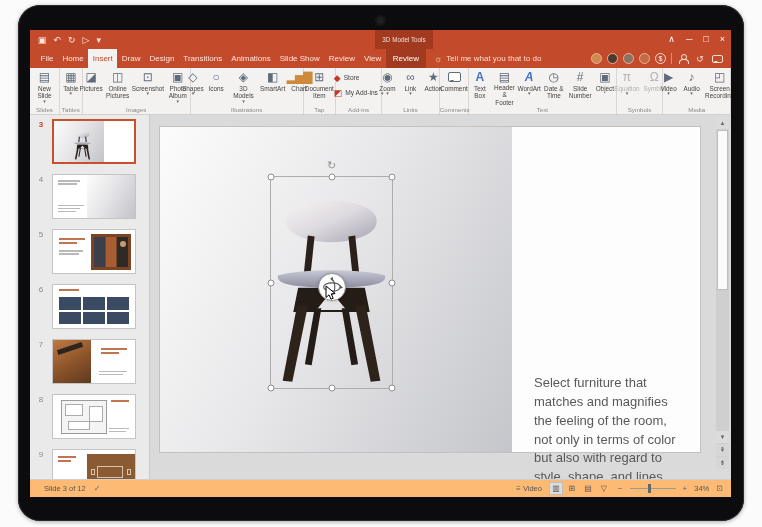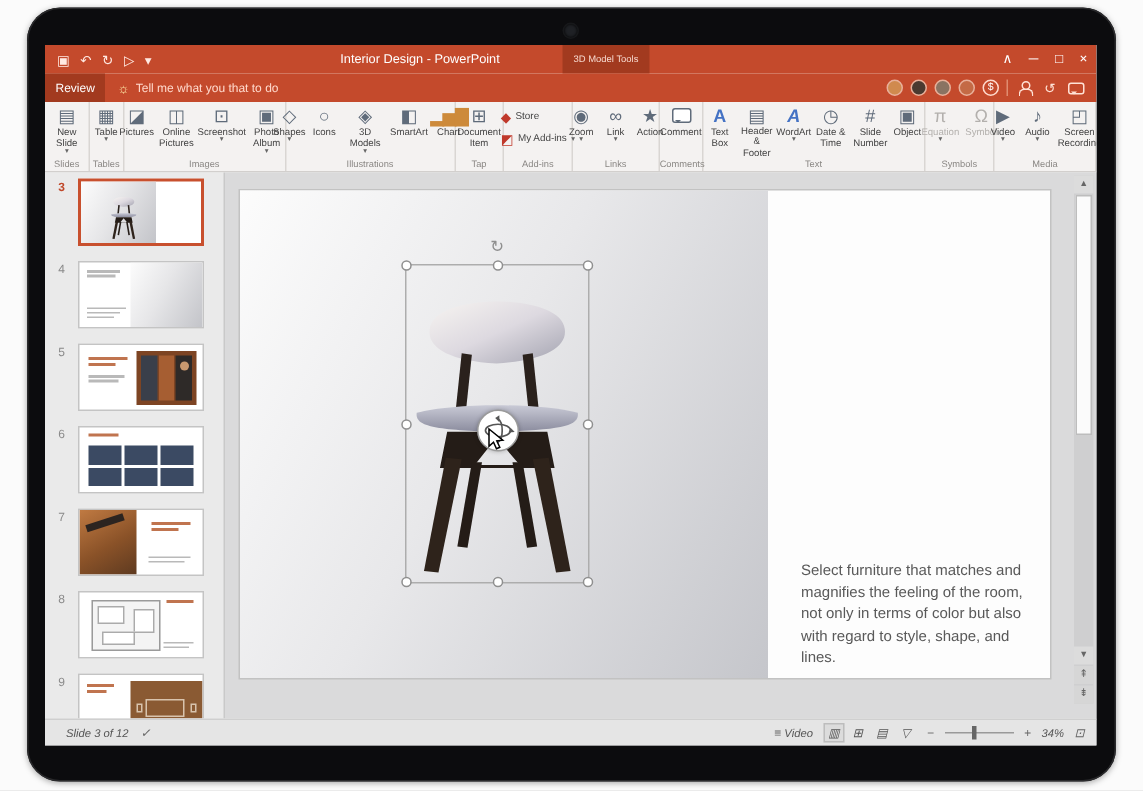--- a/index.html
+++ b/index.html
@@ -121,41 +121,41 @@
   .brownbox i:nth-child(2) { left:4px; top:15px; width:4px; height:6px; }
   .brownbox i:nth-child(3) { right:4px; top:15px; width:4px; height:6px; }
 
   .slidearea { position:absolute; left:120px; top:85px; width:581px; height:364px; background:#dadadb; }
   .slide { position:absolute; left:10px; top:12px; width:540px; height:325px; background:#fdfdfd;
            box-shadow:0 0 0 1px #c2c2c2; }
   .slide-img { position:absolute; left:0; top:0; width:352px; height:325px;
                background:linear-gradient(118deg,#fcfcfc 0%,#e8e8ea 45%,#c5c6cb 100%); }
   .slide-title { position:absolute; left:370px; top:32px; width:160px; font-size:9px; letter-spacing:.4px;
                  color:#b2694e; }
-  .slide-body { position:absolute; left:374px; top:247px; width:154px; font-size:10px; line-height:1.45; color:#595959; }
+  .slide-body { position:absolute; left:374px; top:247px; width:154px; font-size:13px; line-height:1.45; color:#595959; }
 
   .selbox { position:absolute; left:110px; top:49px; width:123px; height:213px; border:1px solid #adadad; }
   .handle { position:absolute; width:7px; height:7px; border-radius:50%; background:#fff; border:1px solid #8f8f8f;
             transform:translate(-50%,-50%); }
   .rotate-handle { position:absolute; left:50%; top:-17px; transform:translateX(-50%); font-size:11px; color:#8f8f8f; line-height:11px; }
   .chair { position:absolute; left:1px; top:2px; width:119px; height:207px; }
   .rot3d { position:absolute; left:50%; top:52%; width:28px; height:28px; margin:-14px 0 0 -14px; border-radius:50%;
            background:#fff; border:1px solid #9a9a9a; box-shadow:0 0 3px rgba(0,0,0,.25); }
   .cursor { position:absolute; left:50%; top:52%; margin:-2px 0 0 -7px; }
 
   .vscroll { position:absolute; right:2px; top:2px; width:13px; height:352px; background:#cfcfd0; }
   .vs-btn { position:absolute; left:0; width:13px; height:12px; text-align:center; font-size:6px; color:#666; line-height:12px; background:#dcdcdc; }
   .vs-up { top:0; } .vs-down { bottom:26px; }
   .vs-prev { bottom:13px; background:#d6d6d6; font-size:7px; }
   .vs-next { bottom:0; background:#d6d6d6; font-size:7px; }
   .vs-thumb { position:absolute; left:1px; top:13px; width:11px; height:160px; background:#fbfbfb; border:1px solid #bdbdbd; }
 
   
-  .statusbar { position:absolute; left:0; top:449px; width:701px; height:18px; background:#e5e5e5;
-               border-top:1px solid #cfcfcf; display:flex; align-items:center; font-size:7.5px; color:#555;font-style:italic; }
+  .statusbar { position:absolute; left:0; top:449px; width:701px; height:18px; background:#fdba74;
+               border-top:1px solid #cfcfcf; display:flex; align-items:center; font-size:7.5px; color:#555; }
   .status-left { display:flex; align-items:center; gap:8px; padding-left:14px; }
   .status-right { margin-left:auto; display:flex; align-items:center; gap:7px; padding-right:8px; }
   .sicon { font-size:8px; color:#666; }
   .viewbtns { display:flex; gap:2px; }
   .viewbtn { width:14px; height:13px; text-align:center; line-height:13px; font-size:8px; color:#555; }
   .viewbtn.active { background:#dcdcdc; border:1px solid #bdbdbd; line-height:11px; }
   .zoomslider { position:relative; width:46px; height:13px; }
   .zoomslider .track { position:absolute; left:0; right:0; top:6px; height:1px; background:#9a9a9a; }
   .zoomslider .zthumb { position:absolute; left:40%; top:2px; width:3px; height:9px; background:#666; }
 </style>
@@ -192,31 +192,42 @@
   <div class="screen" data-name="screen">
 
     <div class="titlebar" data-name="title-bar">
       <div class="qat" id="qat" data-name="quick-access-toolbar">
           <span data-name="save-icon">▣</span>
           <span data-name="undo-icon">↶</span>
           <span data-name="redo-icon">↻</span>
           <span data-name="start-from-beginning-icon">▷</span>
           <span data-name="customize-quick-access-icon">▾</span>
         </div>
-      <div class="win-title" data-name="window-title">Interior Design - PowerPoint</div>
       <div class="ctx-header" data-name="contextual-tab-group-label">3D Model Tools</div>
       <div class="win-controls" id="winControls" data-name="window-controls">
           <span data-name="ribbon-display-options-button">∧</span>
           <span data-name="minimize-button">─</span>
           <span data-name="maximize-button">□</span>
           <span data-name="close-button">×</span>
         </div>
     </div>
 
     <div class="tabrow" data-name="ribbon-tab-row">
+      <div class="tabs" id="tabs" data-name="ribbon-tabs">
+          <span class="tab" data-name="tab-file">File</span>
+          <span class="tab" data-name="tab-home">Home</span>
+          <span class="tab active" data-name="tab-insert">Insert</span>
+          <span class="tab" data-name="tab-draw">Draw</span>
+          <span class="tab" data-name="tab-design">Design</span>
+          <span class="tab" data-name="tab-transitions">Transitions</span>
+          <span class="tab" data-name="tab-animations">Animations</span>
+          <span class="tab" data-name="tab-slide-show">Slide Show</span>
+          <span class="tab" data-name="tab-review">Review</span>
+          <span class="tab" data-name="tab-view">View</span>
+        </div>
       <div class="tab ctx" data-name="tab-format">Review</div>
       <div class="tellme" data-name="tell-me-box">
         <span class="bulb" data-name="lightbulb-icon">☼</span>
         <span data-name="tell-me-label">Tell me what you that to do</span>
       </div>
       <div class="presence" id="presence" data-name="presence-area">
           <span class="avatar" data-name="collaborator-1-avatar" style="background: rgb(208, 138, 78);"></span>
           <span class="avatar" data-name="collaborator-2-avatar" style="background: rgb(74, 58, 48);"></span>
           <span class="avatar" data-name="collaborator-3-avatar" style="background: rgb(138, 115, 98);"></span>
           <span class="avatar" data-name="collaborator-4-avatar" style="background: rgb(196, 106, 69);"></span>

